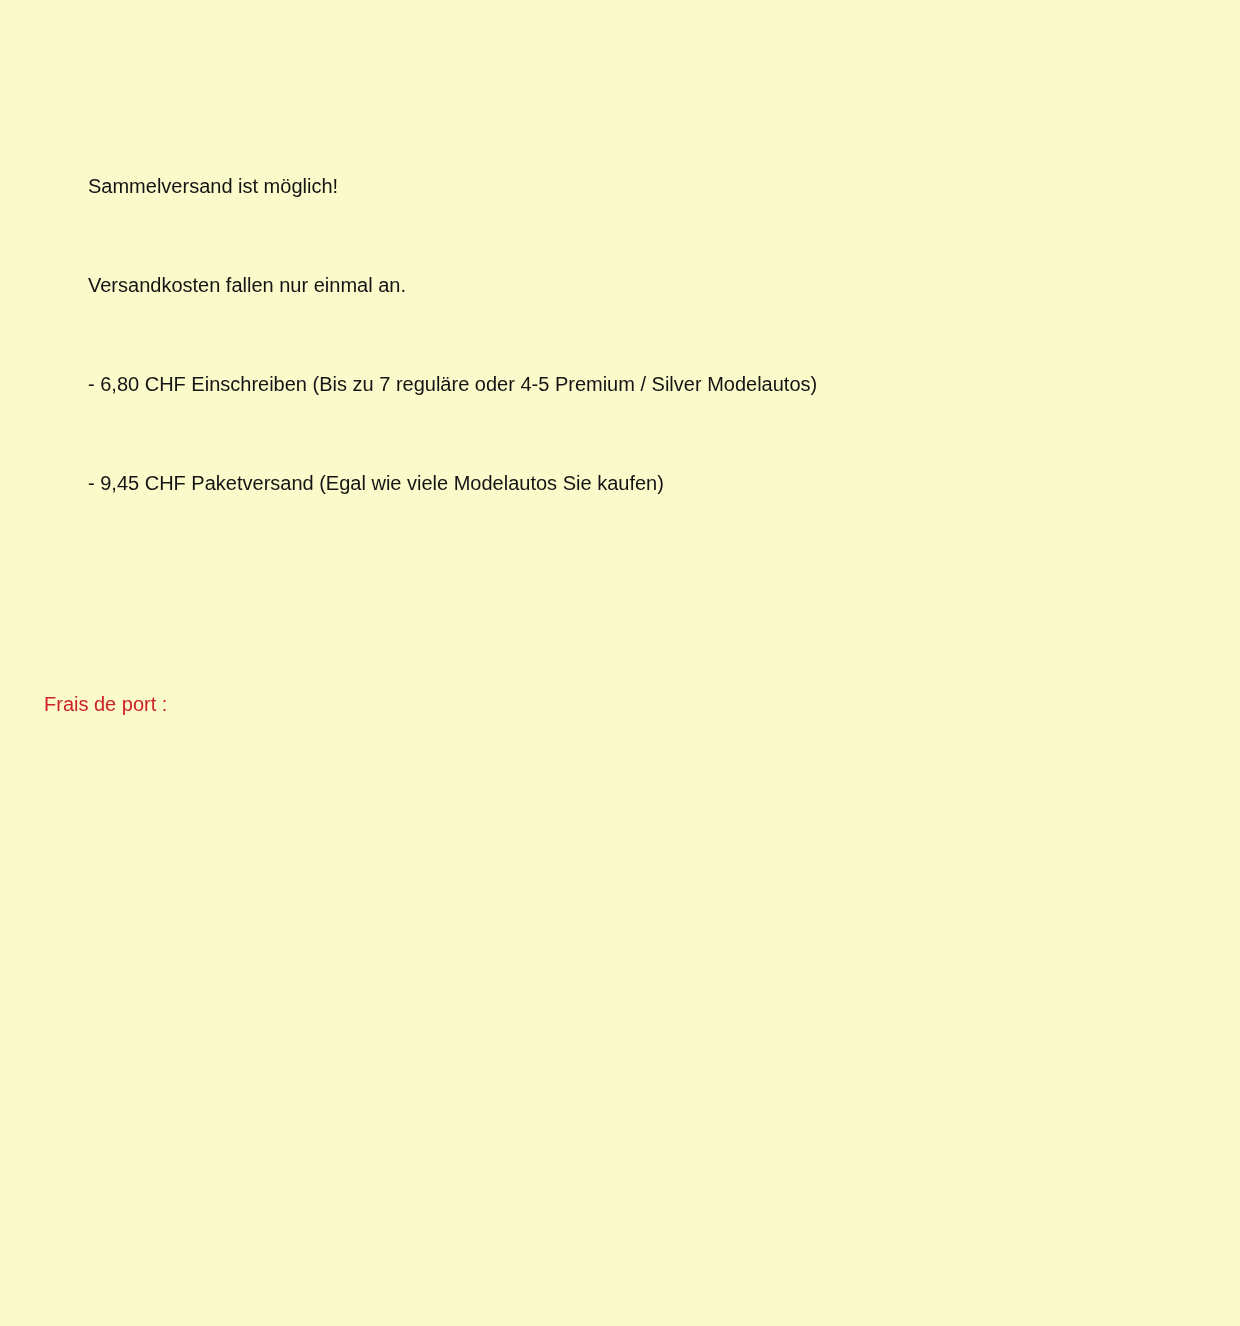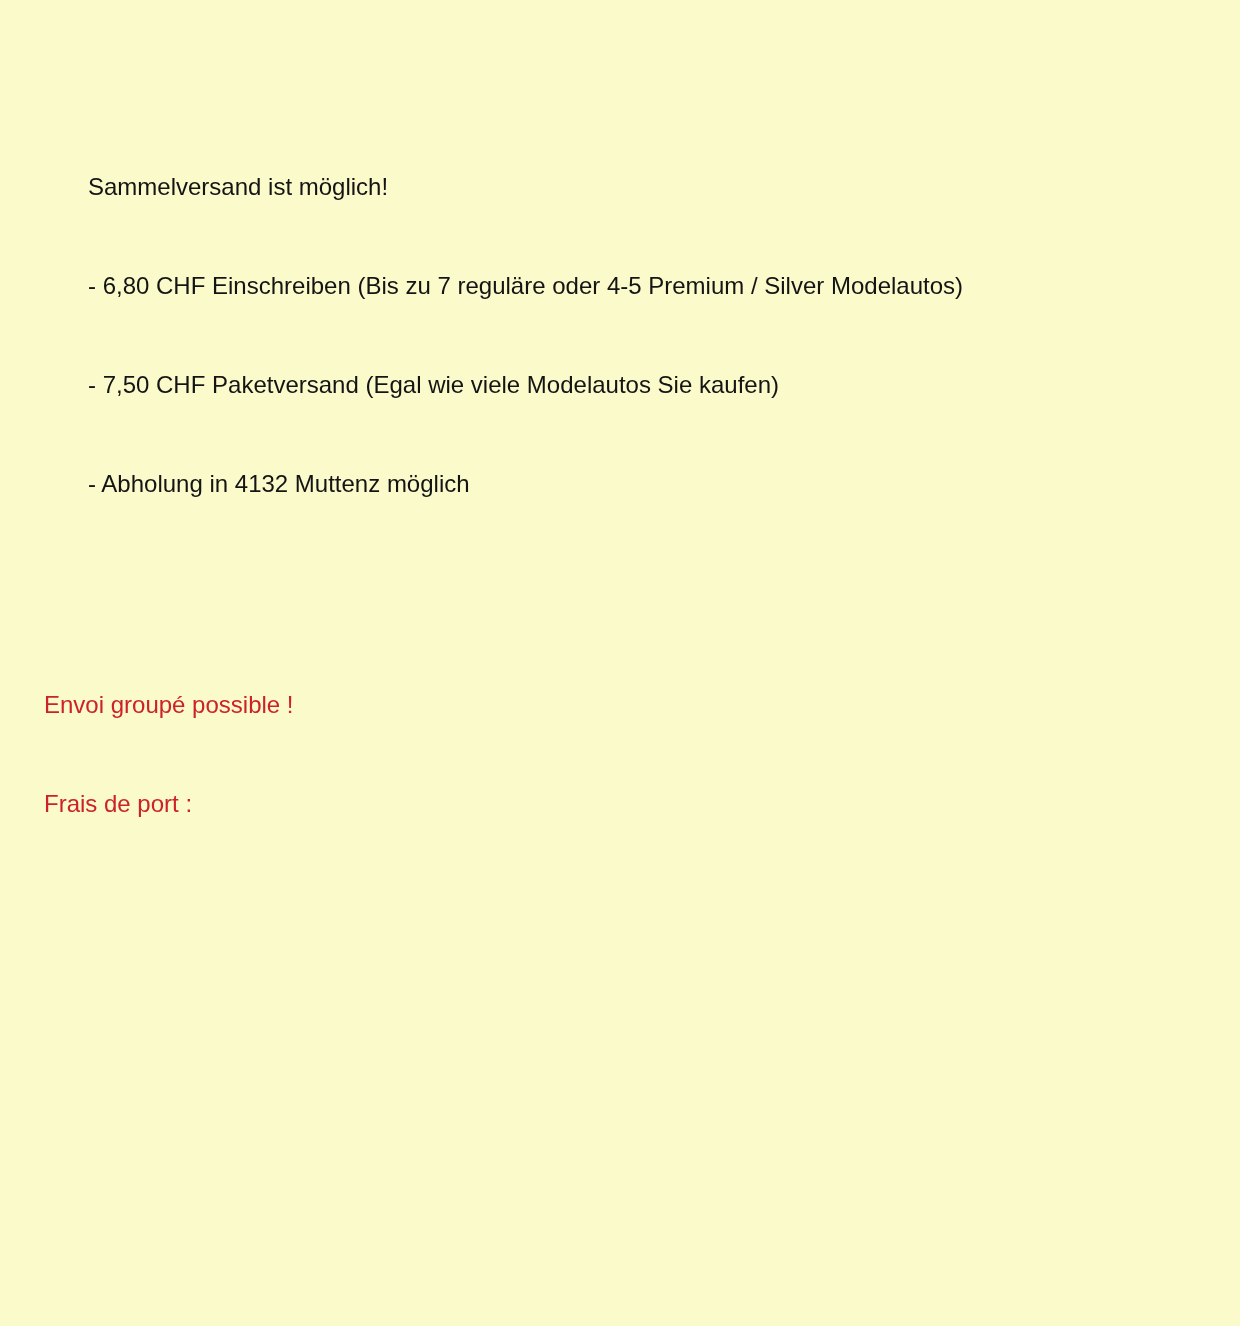--- a/index.html
+++ b/index.html
@@ -12,21 +12,21 @@
     background: #FBFACB;
     font-family: "Liberation Sans", "DejaVu Sans", sans-serif;
     overflow: hidden;
   }
   .doc {
     width: 1240px;
     height: 1326px;
     position: relative;
   }
   .lang-section {
-    font-size: 24px;
+    font-size: 20px;
     line-height: 33px;
     white-space: pre;
   }
   .section-german {
     padding-top: 104px;
     padding-left: 88px;
     color: #141414;
   }
   .section-french {
     padding-top: 56px;
@@ -37,26 +37,25 @@
     min-height: 33px;
   }
 </style>
 </head>
 <body style="background: rgb(251, 250, 203);">
 
 <div class="doc">
 
   <div class="lang-section section-german" style="color: rgb(20, 20, 20);">
     <div class="text-line">Sammelversand ist möglich!</div>
+    <div class="text-line">Versandkosten fallen nur einmal an.</div>
     <div class="text-line">- 6,80 CHF Einschreiben (Bis zu 7 reguläre oder 4-5 Premium / Silver Modelautos)</div>
-    <div class="text-line">- 7,50 CHF Paketversand (Egal wie viele Modelautos Sie kaufen)</div>
-    <div class="text-line">- Abholung in 4132 Muttenz möglich</div>
+    <div class="text-line">- 9,45 CHF Paketversand (Egal wie viele Modelautos Sie kaufen)</div>
   </div>
 
   <div class="lang-section section-french" style="color: rgb(204, 34, 41);">
-    <div class="text-line">Envoi groupé possible !</div>
     <div class="text-line">Frais de port :</div>
     
     
     
   </div>
 
 </div>
 
 </body></html>

